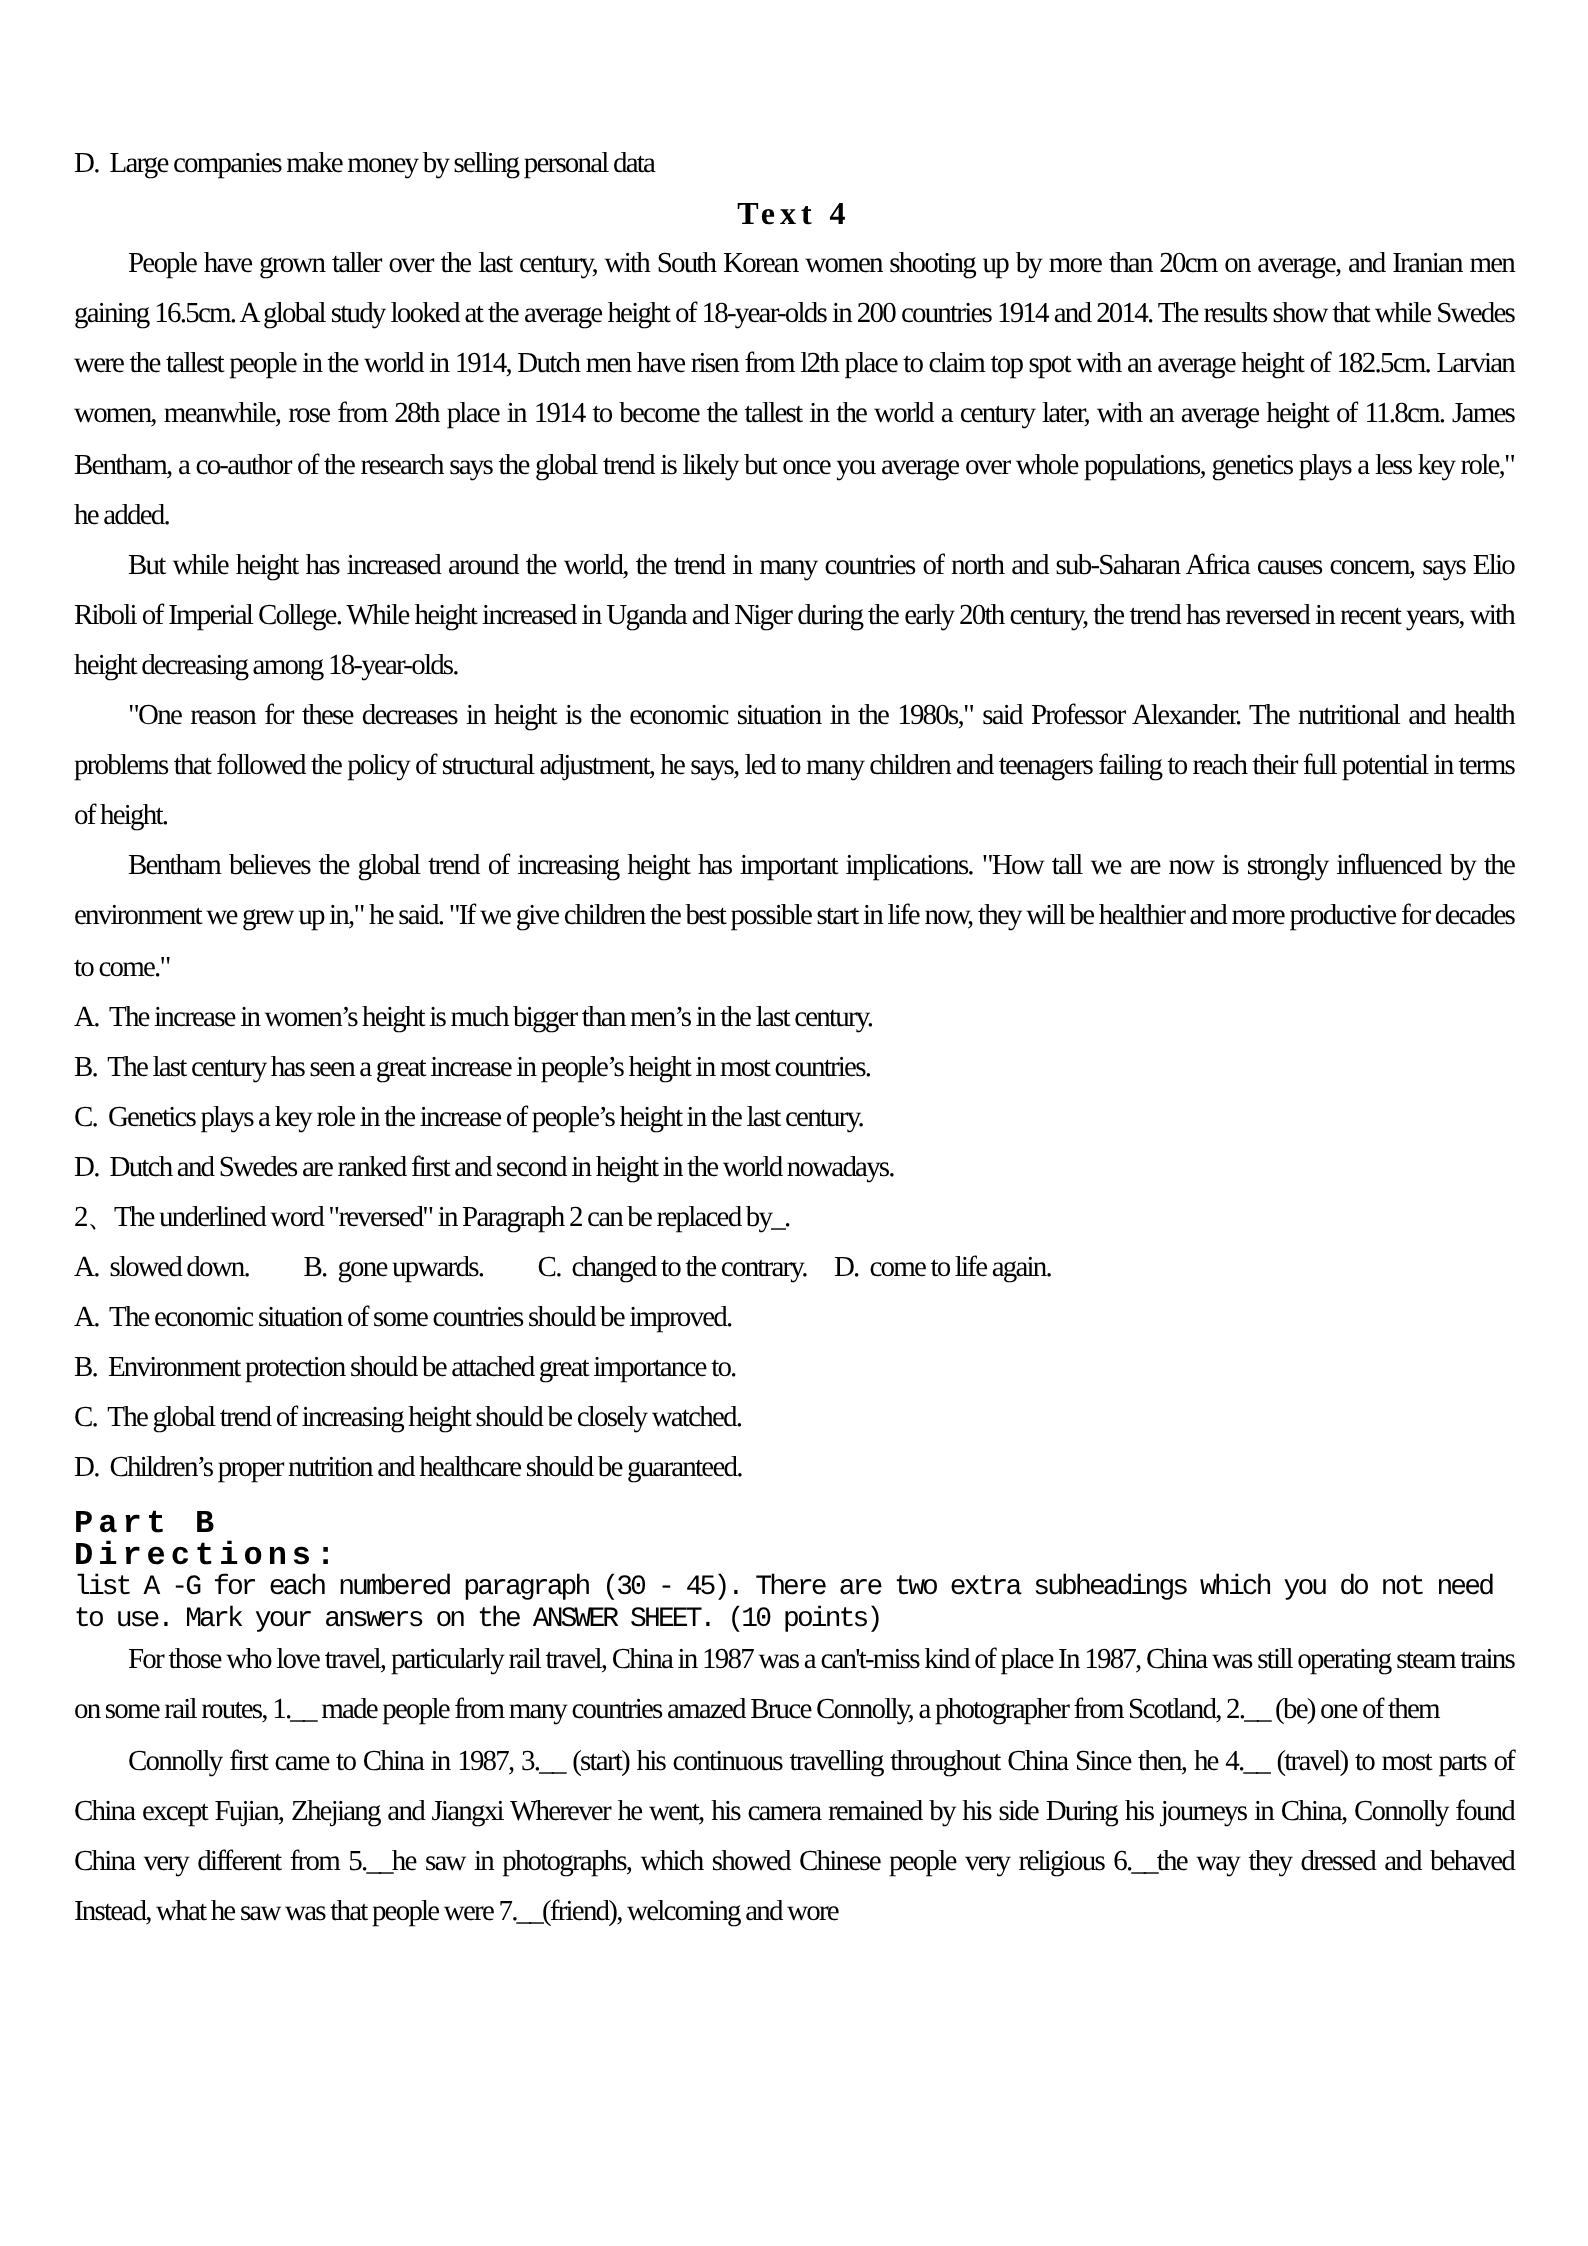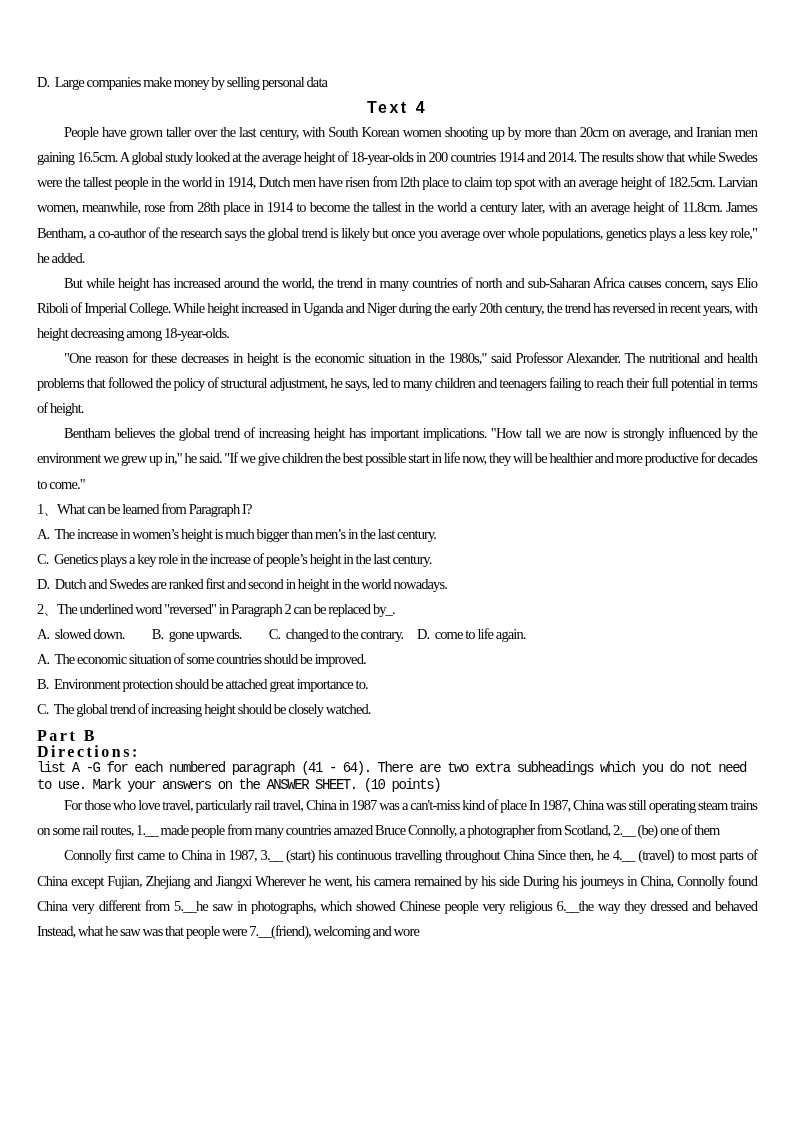--- a/index.html
+++ b/index.html
@@ -28,29 +28,29 @@
     text-align: justify;
     text-indent: 27px;
   }
   .qline {
     white-space: pre-wrap;
   }
   .u {
     text-underline-offset: 3px;
   }
   .heading-line {
-    font-family: Liberation Sans, sans-serif;
+    font-family: Liberation Serif, serif;
     font-size: 16px;
     font-weight: bold;
     letter-spacing: 2.5px;
     line-height: 25.1px;
     text-align: center;
   }
   .mono-head {
-    font-family: Liberation Serif, serif;
+    font-family: Liberation Mono, monospace;
     font-size: 16px;
     font-weight: bold;
     letter-spacing: 2.5px;
     line-height: 16px;
     white-space: pre;
   }
   .mono-dir {
     font-family: "Liberation Mono", "DejaVu Sans Mono", monospace;
     font-size: 14px;
     letter-spacing: -1.45px;
@@ -71,35 +71,36 @@
   <div class="heading-line">Text 4</div>
 
   <p class="para serif">People have grown taller over the last century, with South Korean women shooting up by more than 20cm on average, and Iranian men gaining 16.5cm. A global study looked at the average height of 18-year-olds in 200 countries 1914 and 2014. The results show that while Swedes were the tallest people in the world in 1914, Dutch men have risen from l2th place to claim top spot with an average height of 182.5cm. Larvian women, meanwhile, rose from 28th place in 1914 to become the tallest in the world a century later, with an average height of 11.8cm. James Bentham, a co-author of the research says the global trend is likely but once you average over whole populations, genetics plays a less key role," he added.</p>
 
   <p class="para serif"><span>But while height has increased around the world, the trend in many countries of north and sub-Saharan Africa causes concern, says Elio Riboli of Imperial College. While height increased in Uganda and Niger during the early 20th century, the trend has </span><span class="u">reversed</span><span> in recent years, with height decreasing among 18-year-olds.</span></p>
 
   <p class="para serif">"One reason for these decreases in height is the economic situation in the 1980s," said Professor Alexander. The nutritional and health problems that followed the policy of structural adjustment, he says, led to many children and teenagers failing to reach their full potential in terms of height.</p>
 
   <p class="para serif">Bentham believes the global trend of increasing height has important implications. "How tall we are now is strongly influenced by the environment we grew up in," he said. "If we give children the best possible start in life now, they will be healthier and more productive for decades to come."</p>
 
-  <div class="serif qline">1、What can be learned from Paragraph I?</div>
   <div class="serif qline">A.  The increase in women’s height is much bigger than men’s in the last century.</div>
+  <div class="serif qline">B.  The last century has seen a great increase in people’s height in most countries.</div>
   <div class="serif qline">C.  Genetics plays a key role in the increase of people’s height in the last century.</div>
   <div class="serif qline">D.  Dutch and Swedes are ranked first and second in height in the world nowadays.</div>
 
   <div class="serif qline">2、The underlined word "reversed" in Paragraph 2 can be replaced by_.</div>
   <div class="serif qline">A.  slowed down.          B.  gone upwards.          C.  changed to the contrary.     D.  come to life again.</div>
 
   <div class="serif qline">A.  The economic situation of some countries should be improved.</div>
   <div class="serif qline">B.  Environment protection should be attached great importance to.</div>
   <div class="serif qline">C.  The global trend of increasing height should be closely watched.</div>
+  <div class="serif qline">D.  Children’s proper nutrition and healthcare should be guaranteed.</div>
 
   <div class="partb-block">
     <div class="mono-head">Part B</div>
     <div class="mono-head">Directions:</div>
-    <div class="mono-dir">list A -G for each numbered paragraph (41 - 64). There are two extra subheadings which you do not need</div>
+    <div class="mono-dir">list A -G for each numbered paragraph (30 - 45). There are two extra subheadings which you do not need</div>
     <div class="mono-dir">to use. Mark your answers on the ANSWER SHEET. (10 points)</div>
   </div>
 
   <p class="para serif">For those who love travel, particularly rail travel, China in 1987 was a can't-miss kind of place In 1987, China was still operating steam trains on some rail routes, 1.__ made people from many countries amazed Bruce Connolly, a photographer from Scotland, 2.__ (be) one of them</p>
   <p class="para serif">Connolly first came to China in 1987, 3.__ (start) his continuous travelling throughout China Since then, he 4.__ (travel) to most parts of China except Fujian, Zhejiang and Jiangxi Wherever he went, his camera remained by his side During his journeys in China, Connolly found China very different from 5.__he saw in photographs, which showed Chinese people very religious 6.__the way they dressed and behaved Instead, what he saw was that people were 7.__(friend), welcoming and wore</p>
 
 </div>
 
 </body></html>

